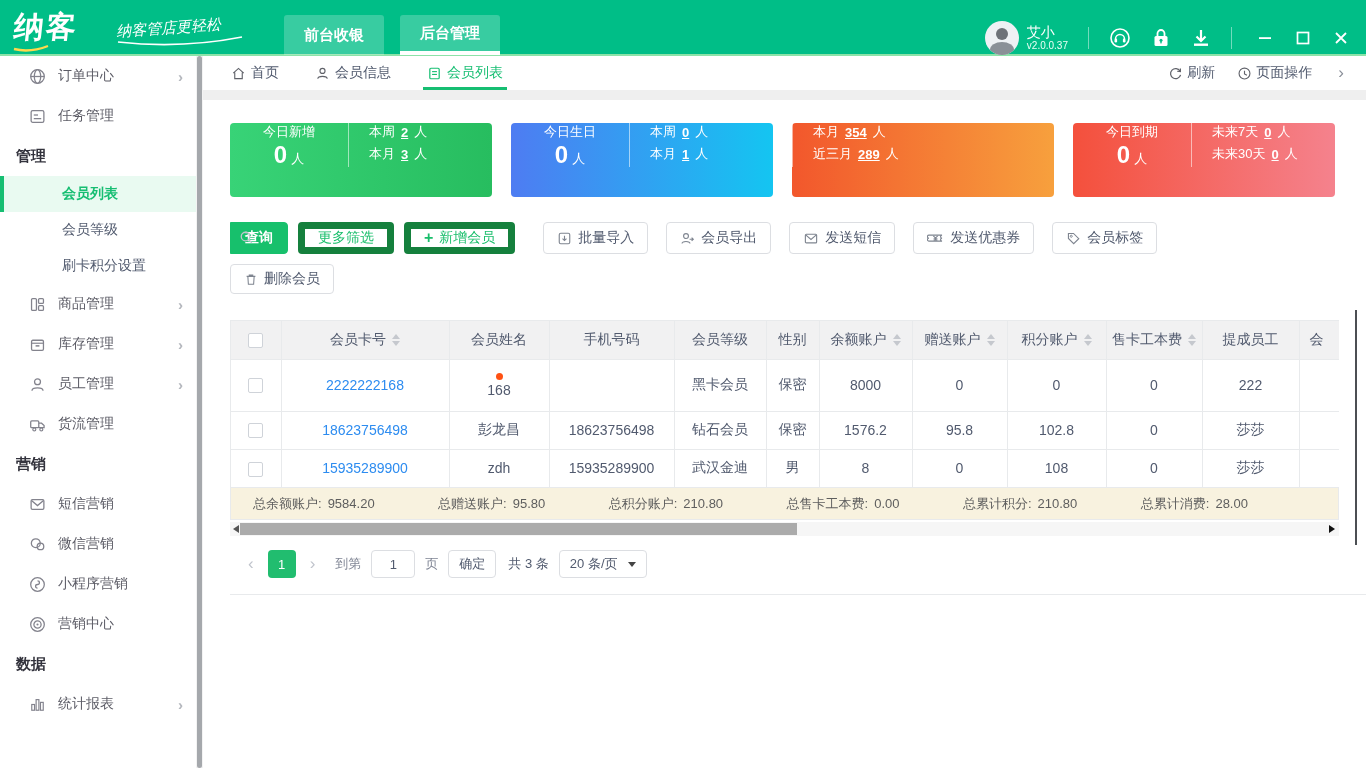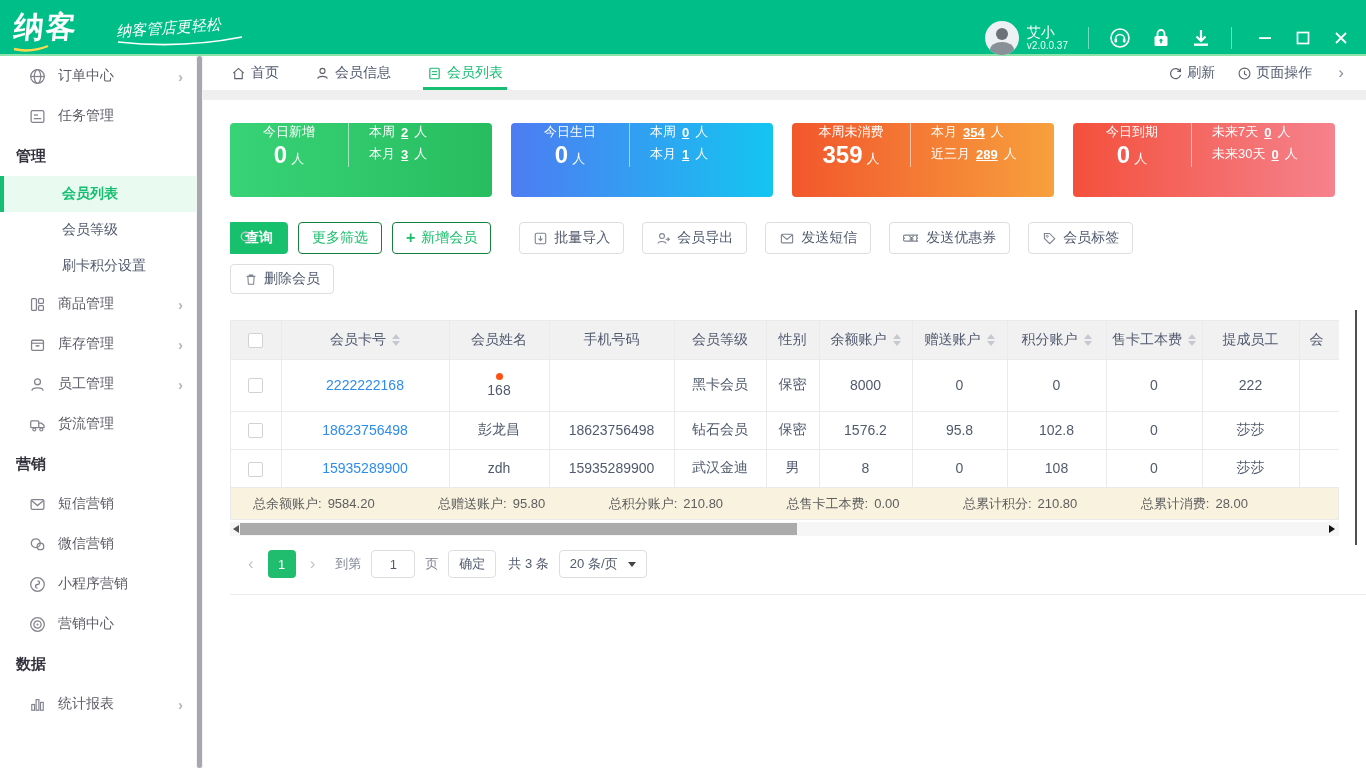--- a/index.html
+++ b/index.html
@@ -73,21 +73,21 @@
 
   .toolbar { display:flex; align-items:center; margin-top:25px; }
   .search-group { display:flex; }
   .search-input { width:189px; height:32px; border:1px solid #dcdee2; border-right:none; border-radius:4px 0 0 4px;
     padding:0 8px 0 30px; font-size:13px; color:#515a6e; outline:none; }
   .search-input::placeholder { color:#c0c4cc; }
   .search-ico { position:absolute; margin:8px 0 0 9px; }
   .btn { height:32px; display:flex; align-items:center; justify-content:center; gap:6px; font-size:14px;
     border-radius:4px; cursor:pointer; background:#fff; border:1px solid #dcdee2; color:#515a6e; padding:4px 13px; }
   .btn-primary { background:#17c06c; border:1px solid #17c06c; color:#fff; border-radius:0 4px 4px 0; width:58px; font-weight:bold; }
-  .btn-green { border:1px solid #15803d; color:#19be6b; }
+  .btn-green { border:7px solid #15803d; color:#19be6b; }
   .plus { font-weight:bold; font-size:16px; line-height:1; }
   .toolbar .gap-s { width:10px; } .toolbar .gap-m { width:18px; } .toolbar .gap-l { width:28px; }
   .toolbar2 { margin-top:10px; }
   .toolbar2 .btn { height:30px; }
 
   
   .tbl-wrap { margin-top:26px; width:1109px; border:1px solid #e8eaec; }
   table { border-collapse:collapse; table-layout:fixed; width:1108px; }
   th, td { border-right:1px solid #e8eaec; font-size:14px; color:#515a6e; text-align:center; overflow:hidden; white-space:nowrap; }
   th:last-child, td:last-child { border-right:none; }
@@ -147,20 +147,28 @@
       <svg class="logo-swoosh" width="40" height="8">
           <path d="M2 5 Q18 9 36 2" stroke="#ffd94d" stroke-width="2.4" fill="none"></path>
         </svg>
     </div>
     <div class="tagline-wrap">
       <div class="tagline">纳客管店更轻松</div>
       <svg class="tagline-swoosh" width="130" height="12">
           <path d="M2 7 Q 65 14 126 2" stroke="#fff" stroke-width="1.6" fill="none"></path>
         </svg>
     </div>
+    <div class="top-tabs">
+      <div class="top-tab">
+          <span>前台收银</span>
+        </div>
+      <div class="top-tab active">
+          <span>后台管理</span>
+        </div>
+    </div>
     <div class="top-right">
       <div class="avatar">
           <div class="head"></div>
           <div class="body"></div>
         </div>
       <div class="user-meta">
         <span class="user-name">艾小</span>
         <span class="user-version">v2.0.0.37</span>
       </div>
       <div class="top-sep"></div>
@@ -413,24 +421,20 @@
               <span>人</span>
             </div>
           <div class="card-row">
               <span>本月</span>
               <span class="val">1</span>
               <span>人</span>
             </div>
         </div>
       </div>
       <div class="card" style="background: linear-gradient(90deg, rgb(242, 87, 44), rgb(247, 160, 61));">
-        <div class="card-left">
-          <div class="card-title">本周未消费</div>
-          <div class="card-big"><span>359</span><span class="unit">人</span></div>
-        </div>
         <div class="card-divider"></div>
         <div class="card-right">
           <div class="card-row">
               <span>本月</span>
               <span class="val">354</span>
               <span>人</span>
             </div>
           <div class="card-row">
               <span>近三月</span>
               <span class="val">289</span>

